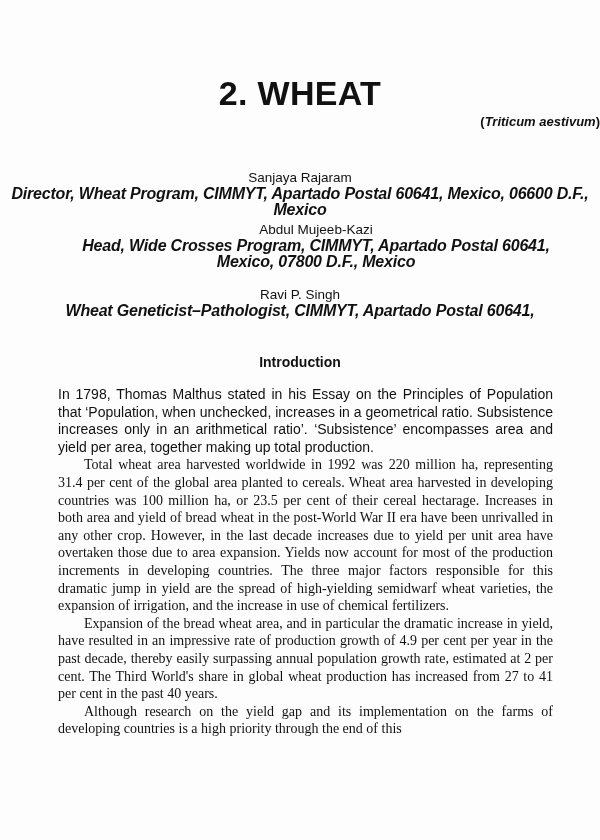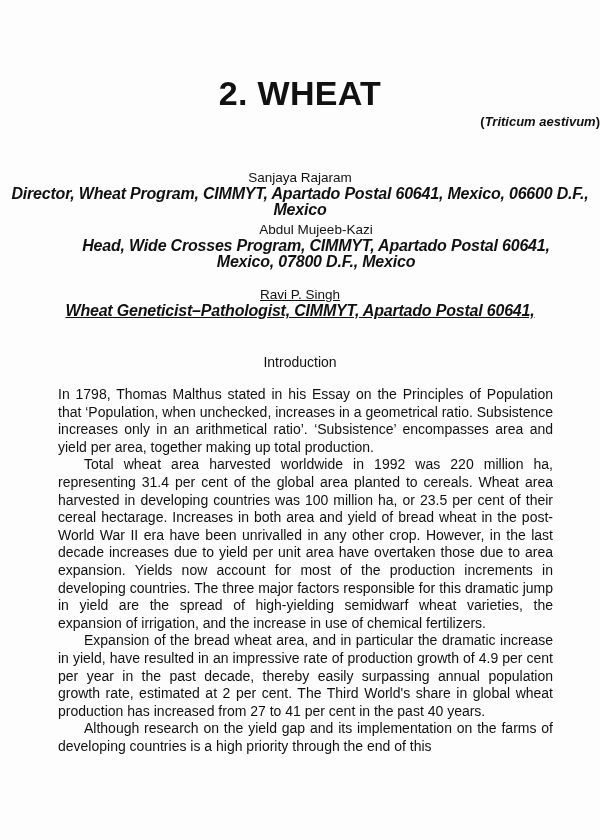--- a/index.html
+++ b/index.html
@@ -19,31 +19,31 @@
   .subtitle {
     position: absolute; left: 0; width: 600px; top: 114px;
     text-align: right; font-weight: bold; font-size: 13px; line-height: 16px;
   }
   .subtitle i { font-style: italic; }
   .author { position: absolute; left: 0; width: 600px; text-align: center; }
   .author .name { font-size: 13.5px; line-height: 17px; }
   .author .affil { font-style: italic; font-weight: bold; font-size: 16px; line-height: 15.5px; letter-spacing: -0.2px; }
   .a1 { top: 169px; }
   .a2 { top: 221px; margin-left: 16px; }
-  .a3 { top: 286px; text-decoration: underline; }
+  .a3 { top: 286px; }
   .heading {
     position: absolute; left: 0; width: 600px; top: 353px;
-    text-align: center; font-weight: normal; font-size: 14px; line-height: 18px;
+    text-align: center; font-weight: bold; font-size: 14px; line-height: 18px;
   }
   .body {
     position: absolute; left: 58px; width: 495px; top: 386px;
     font-size: 14px; line-height: 17.6px; text-align: justify;
   }
   .body p { margin: 0; }
-  .body p.indent { text-indent: 26px; }
+  .body p.indent { text-indent: 26px; font-family: Liberation Serif, serif; }
 </style>
 </head>
 <body>
 
 <div class="page">
 
   <div class="title">2. WHEAT</div>
 
   <div class="subtitle"><span>(</span><i>Triticum aestivum</i><span>)</span></div>
 

